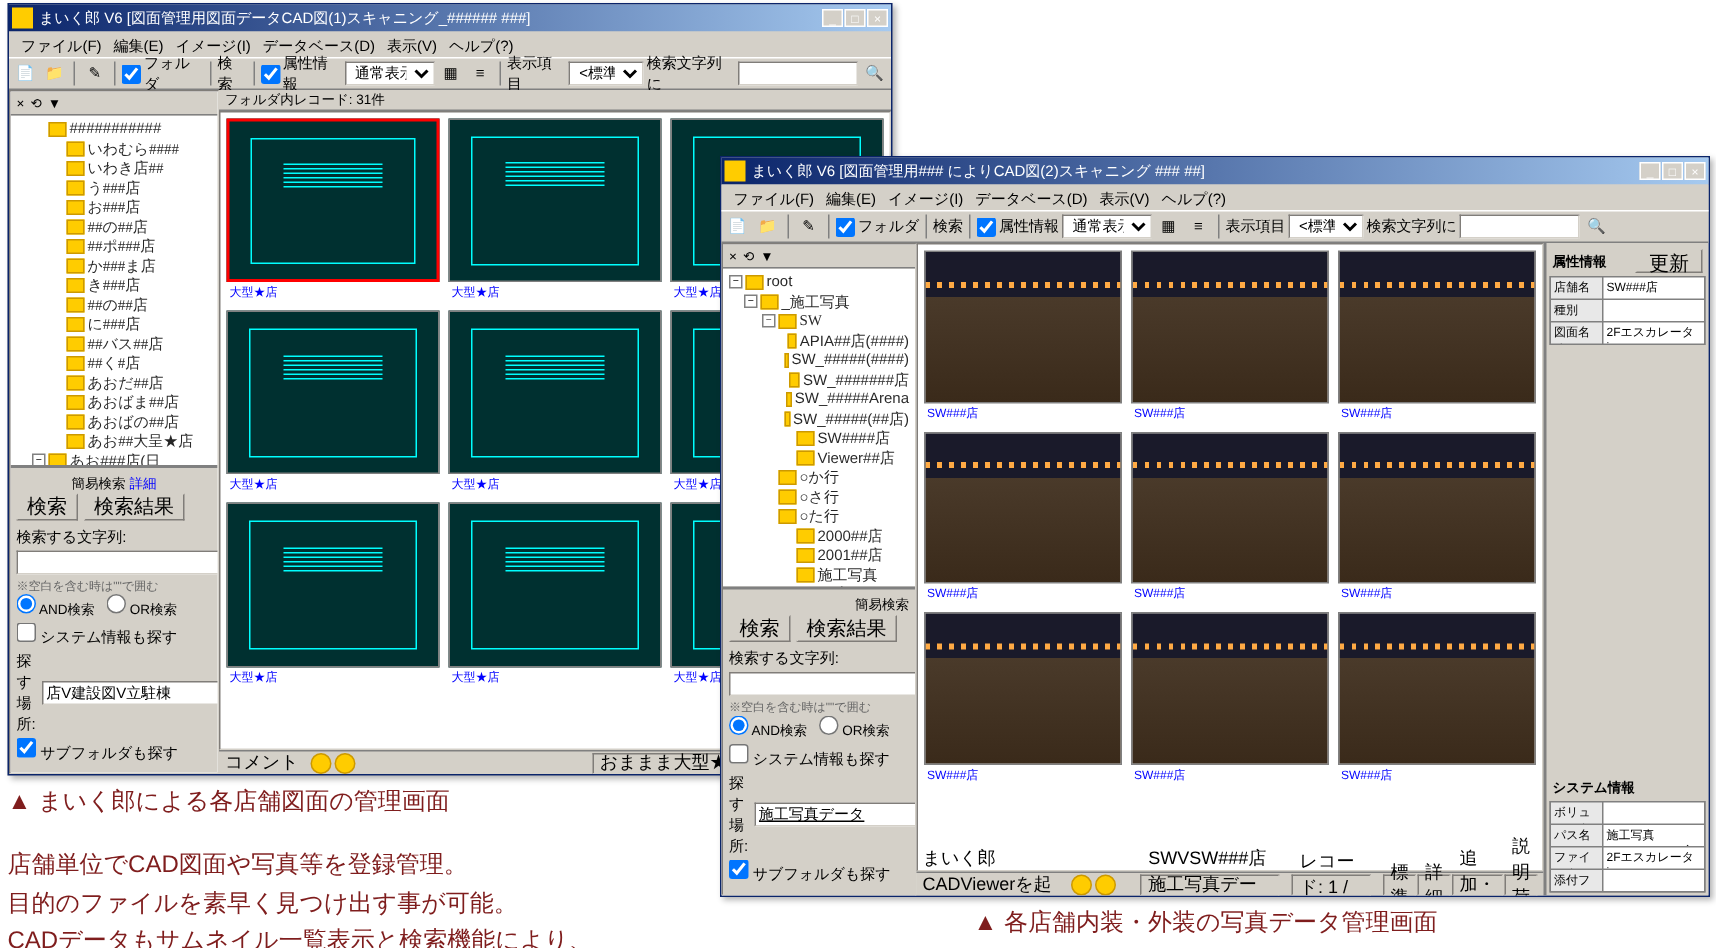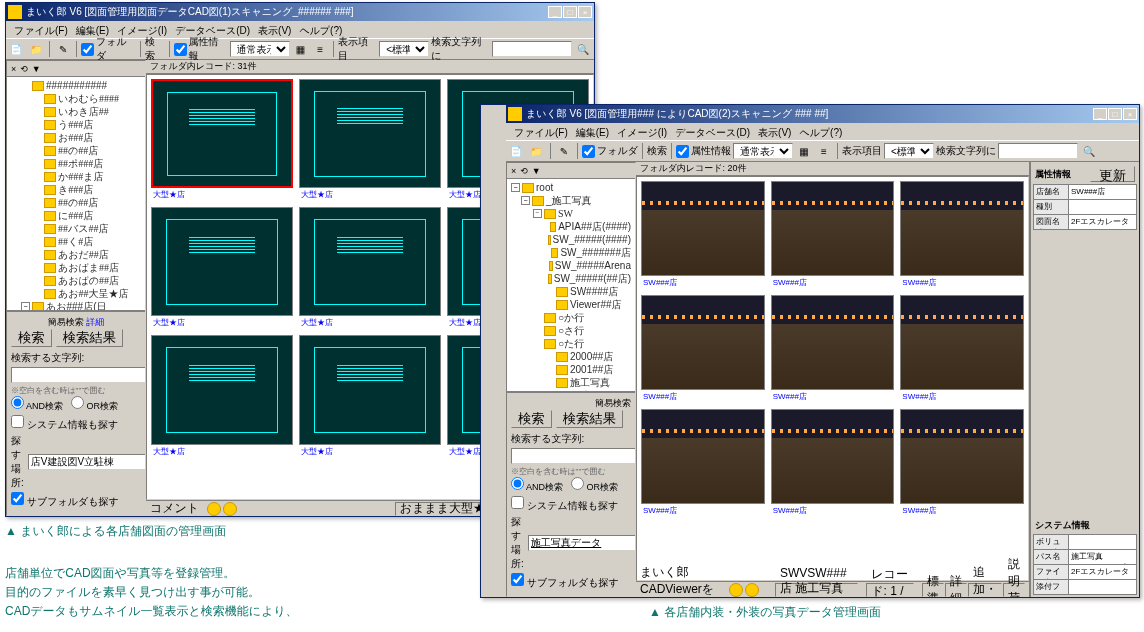--- a/index.html
+++ b/index.html
@@ -1,20 +1,20 @@
 <!DOCTYPE html>
 <html><head>
 <meta charset="utf-8">
 <style>
   * { box-sizing: border-box; margin: 0; padding: 0; }
   body { font-family: "MS PGothic", sans-serif; font-size: 11px; background: #fff; width: 1144px; height: 632px; position: relative; overflow: hidden; }
   
   .window { position: absolute; background: #d4d0c8; border: 1px solid #0a246a; box-shadow: 2px 2px 4px rgba(0,0,0,0.3); display: flex; flex-direction: column; }
   .window1 { left: 5px; top: 2px; width: 590px; height: 515px; }
-  .window2 { left: 480px; top: 104px; width: 660px; height: 494px; padding-left: 25px; }
+  .window2 { left: 480px; top: 104px; width: 660px; height: 494px; }
   
   .titlebar { background: linear-gradient(to right, #0a246a, #a6caf0); color: #fff; height: 18px; display: flex; align-items: center; padding: 0 2px; font-size: 10px; }
   .titlebar-icon { width: 14px; height: 14px; background: #ffcc00; margin-right: 4px; }
   .titlebar-text { flex: 1; white-space: nowrap; overflow: hidden; }
   .titlebar-btns { display: flex; gap: 1px; }
   .titlebar-btn { width: 14px; height: 12px; background: #d4d0c8; border: 1px solid #fff; font-size: 8px; display: flex; align-items: center; justify-content: center; }
   
   .menubar { background: #d4d0c8; height: 17px; display: flex; align-items: flex-end; padding: 0 4px; font-size: 10px; }
   .menubar span { padding: 0 4px; }
   
@@ -67,21 +67,21 @@
   
   .right-pane { width: 110px; background: #d4d0c8; border-left: 2px solid #808080; display: flex; flex-direction: column; padding: 2px; font-size: 9px; }
   .prop-header { display: flex; justify-content: space-between; align-items: center; padding: 2px; }
   .prop-title { font-weight: bold; }
   .update-btn { height: 16px; padding: 0 8px; border: 1px outset #d4d0c8; background: #d4d0c8; }
   .prop-table { display: grid; grid-template-columns: 34px 1fr; gap: 1px; background: #808080; border: 1px solid #808080; }
   .prop-cell { background: #fff; padding: 1px 2px; font-size: 8px; height: 14px; overflow: hidden; }
   .prop-label { background: #e8e8e8; }
   .sys-section { margin-top: auto; }
   
-  .caption { position: absolute; font-size: 12px; color: #0f766e; line-height: 1.6; }
+  .caption { position: absolute; font-size: 16px; color: #7f1d1d; line-height: 1.6; }
   .caption1 { left: 5px; top: 522px; }
   .caption2 { left: 606px; top: 603px; margin-left: 43px; }
   .desc { left: 5px; top: 564px; }
 </style>
 </head>
 <body>
 
 <div class="window window1">
   <div class="titlebar">
     <div class="titlebar-icon"></div>
@@ -571,21 +571,20 @@
         <div class="search-row">
             <span>探す場所:</span>
             <input class="tool-input" style="flex: 1 1 0%; text-decoration: underline;" value="施工写真データ">
           </div>
         <div class="search-row">
             <label><input type="checkbox" checked="" style=""> <span>サブフォルダも探す</span></label>
           </div>
       </div>
     </div>
     <div class="center-pane">
-      <div class="center-header">フォルダ内レコード: 20件</div>
       <div class="thumb-scroll">
         <div class="thumb-grid" id="thumbs2">
             <div class="thumb">
               <div class="thumb-img thumb-photo">
                 <div class="photo-int"></div>
                 <div class="photo-lights"></div>
               </div>
               <div class="thumb-label">SW###店</div>
             </div>
             <div class="thumb">

